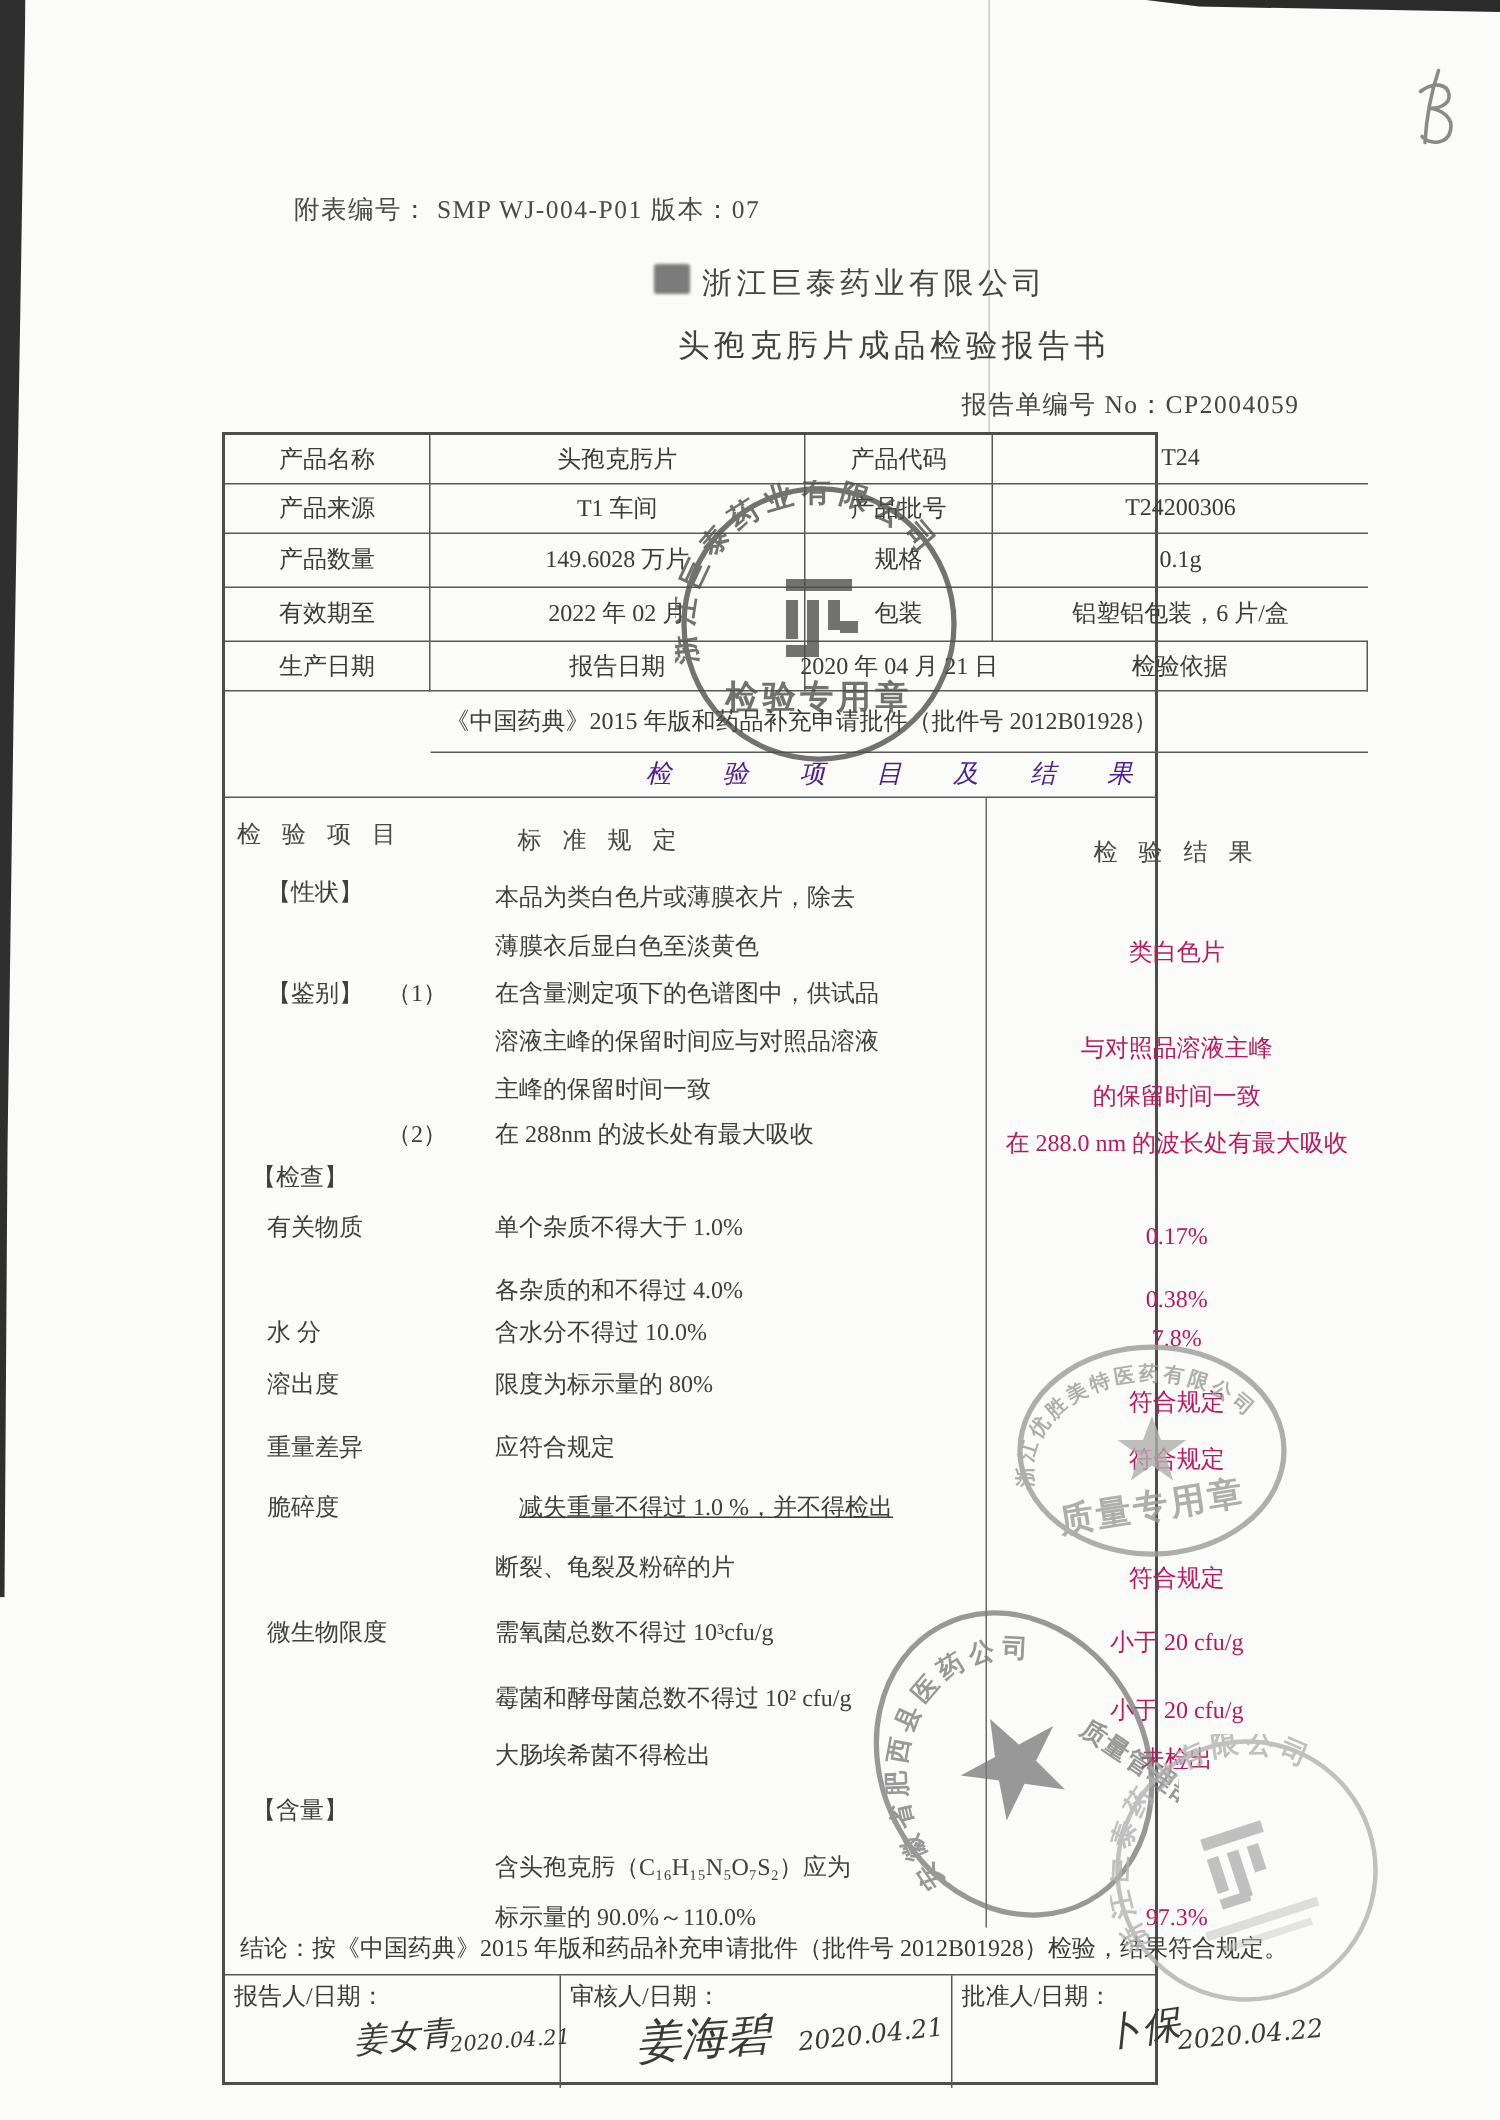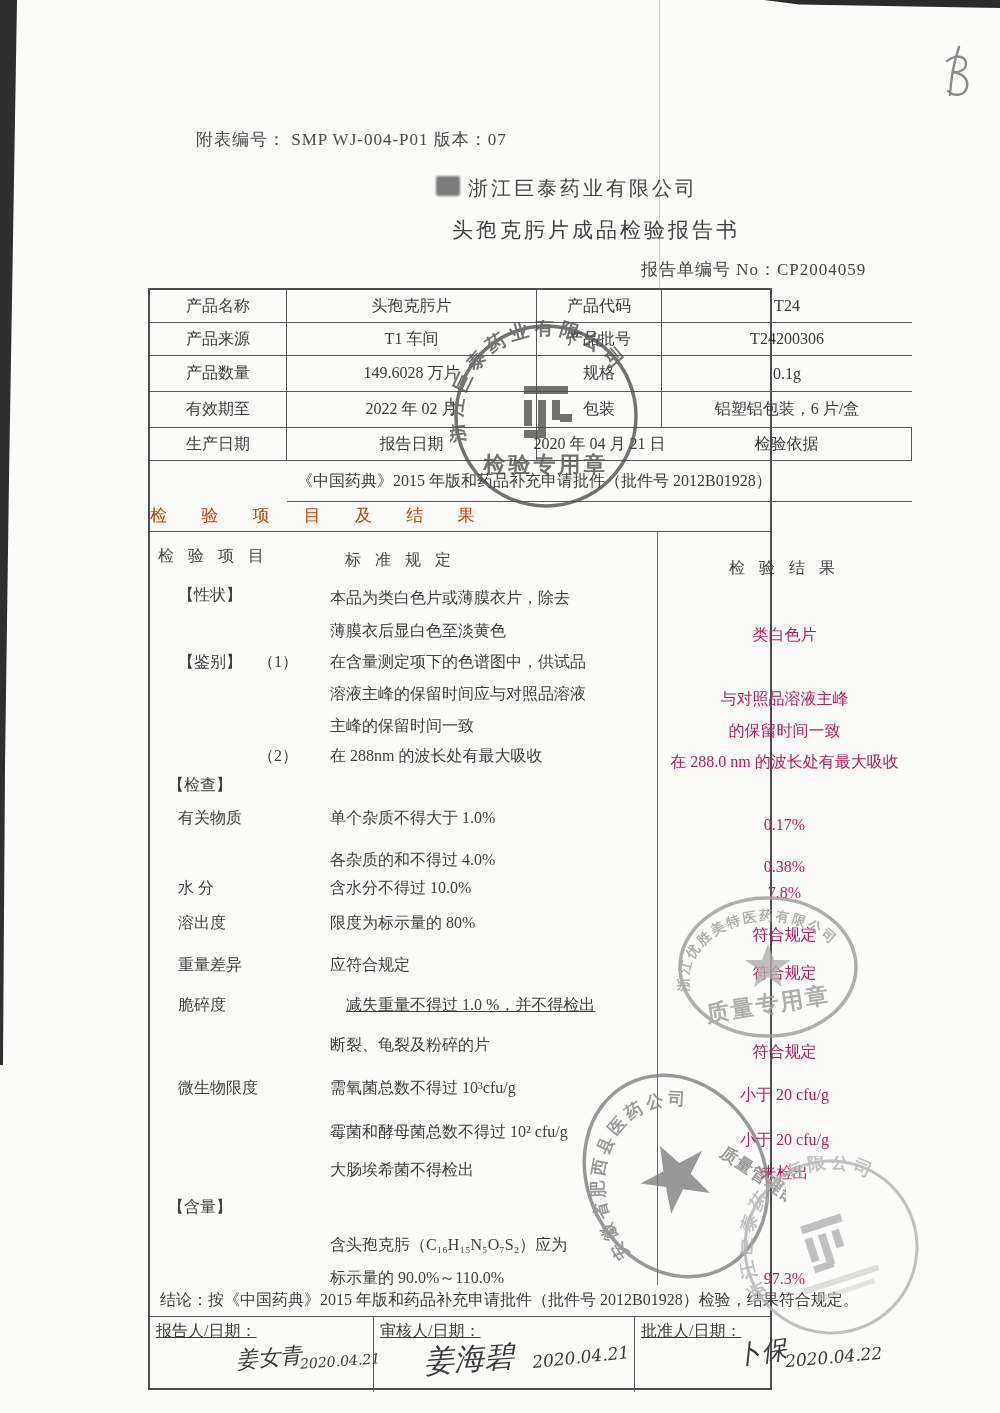--- a/index.html
+++ b/index.html
@@ -30,31 +30,31 @@
   .main-table{left:148px;top:288px;width:624px;height:1102px;
     border:2px solid #4d4d4d;box-sizing:border-box;}
   .info-grid{display:grid;width:100%;
     grid-template-columns:137px 250px 125px 250px;
     grid-template-rows:33px 33px 36px 36px 33px 41px;}
   .ic{border-right:1px solid #585858;border-bottom:1px solid #585858;
     display:flex;align-items:center;justify-content:center;
     font-size:16px;box-sizing:border-box;overflow:visible;white-space:nowrap;}
   .ic.lastcol{border-right:none;}
   .ic.wide{grid-column:2 / 5;justify-content:flex-start;padding-left:10px;border-right:none;}
-  .section-row{height:30px;line-height:28px;text-align:left;font-size:17px;
-    letter-spacing:15px;border-bottom:1.5px solid #585858;color:#c2410c;box-sizing:border-box;}
+  .section-row{height:30px;line-height:28px;text-align:right;font-size:17px;
+    letter-spacing:15px;border-bottom:1.5px solid #585858;color:#4c1d95;box-sizing:border-box;font-style:italic;}
   .results{position:relative;height:753px;}
   .res-divider{left:507px;top:0;width:1px;height:753px;background:#6a6a6a;}
   .rl{position:absolute;white-space:nowrap;font-size:16px;color:#3f3f3f;}
   .rc{position:absolute;left:507px;width:255px;text-align:center;
     white-space:nowrap;font-size:16px;color:#be185d;}
   .hdr{letter-spacing:5px;color:#474747;}
   .concl{height:32px;line-height:30px;font-size:16px;padding-left:10px;
     border-bottom:1.5px solid #585858;box-sizing:border-box;white-space:nowrap;}
-  .signgrid{display:grid;grid-template-columns:224px 261px 273px;height:75px;text-decoration:underline;}
+  .signgrid{display:grid;grid-template-columns:224px 261px 273px;height:75px;}
   .sc{border-right:1px solid #585858;box-sizing:border-box;position:relative;
     font-size:16px;padding:4px 0 0 6px;}
   .sc.lastcol{border-right:none;}
   .sig{position:absolute;font-style:italic;color:#3a3a3a;
     font-family:"DejaVu Serif","Liberation Serif",serif;}
   .stamp{pointer-events:none;}
 </style>
 </head>
 <body>
 

